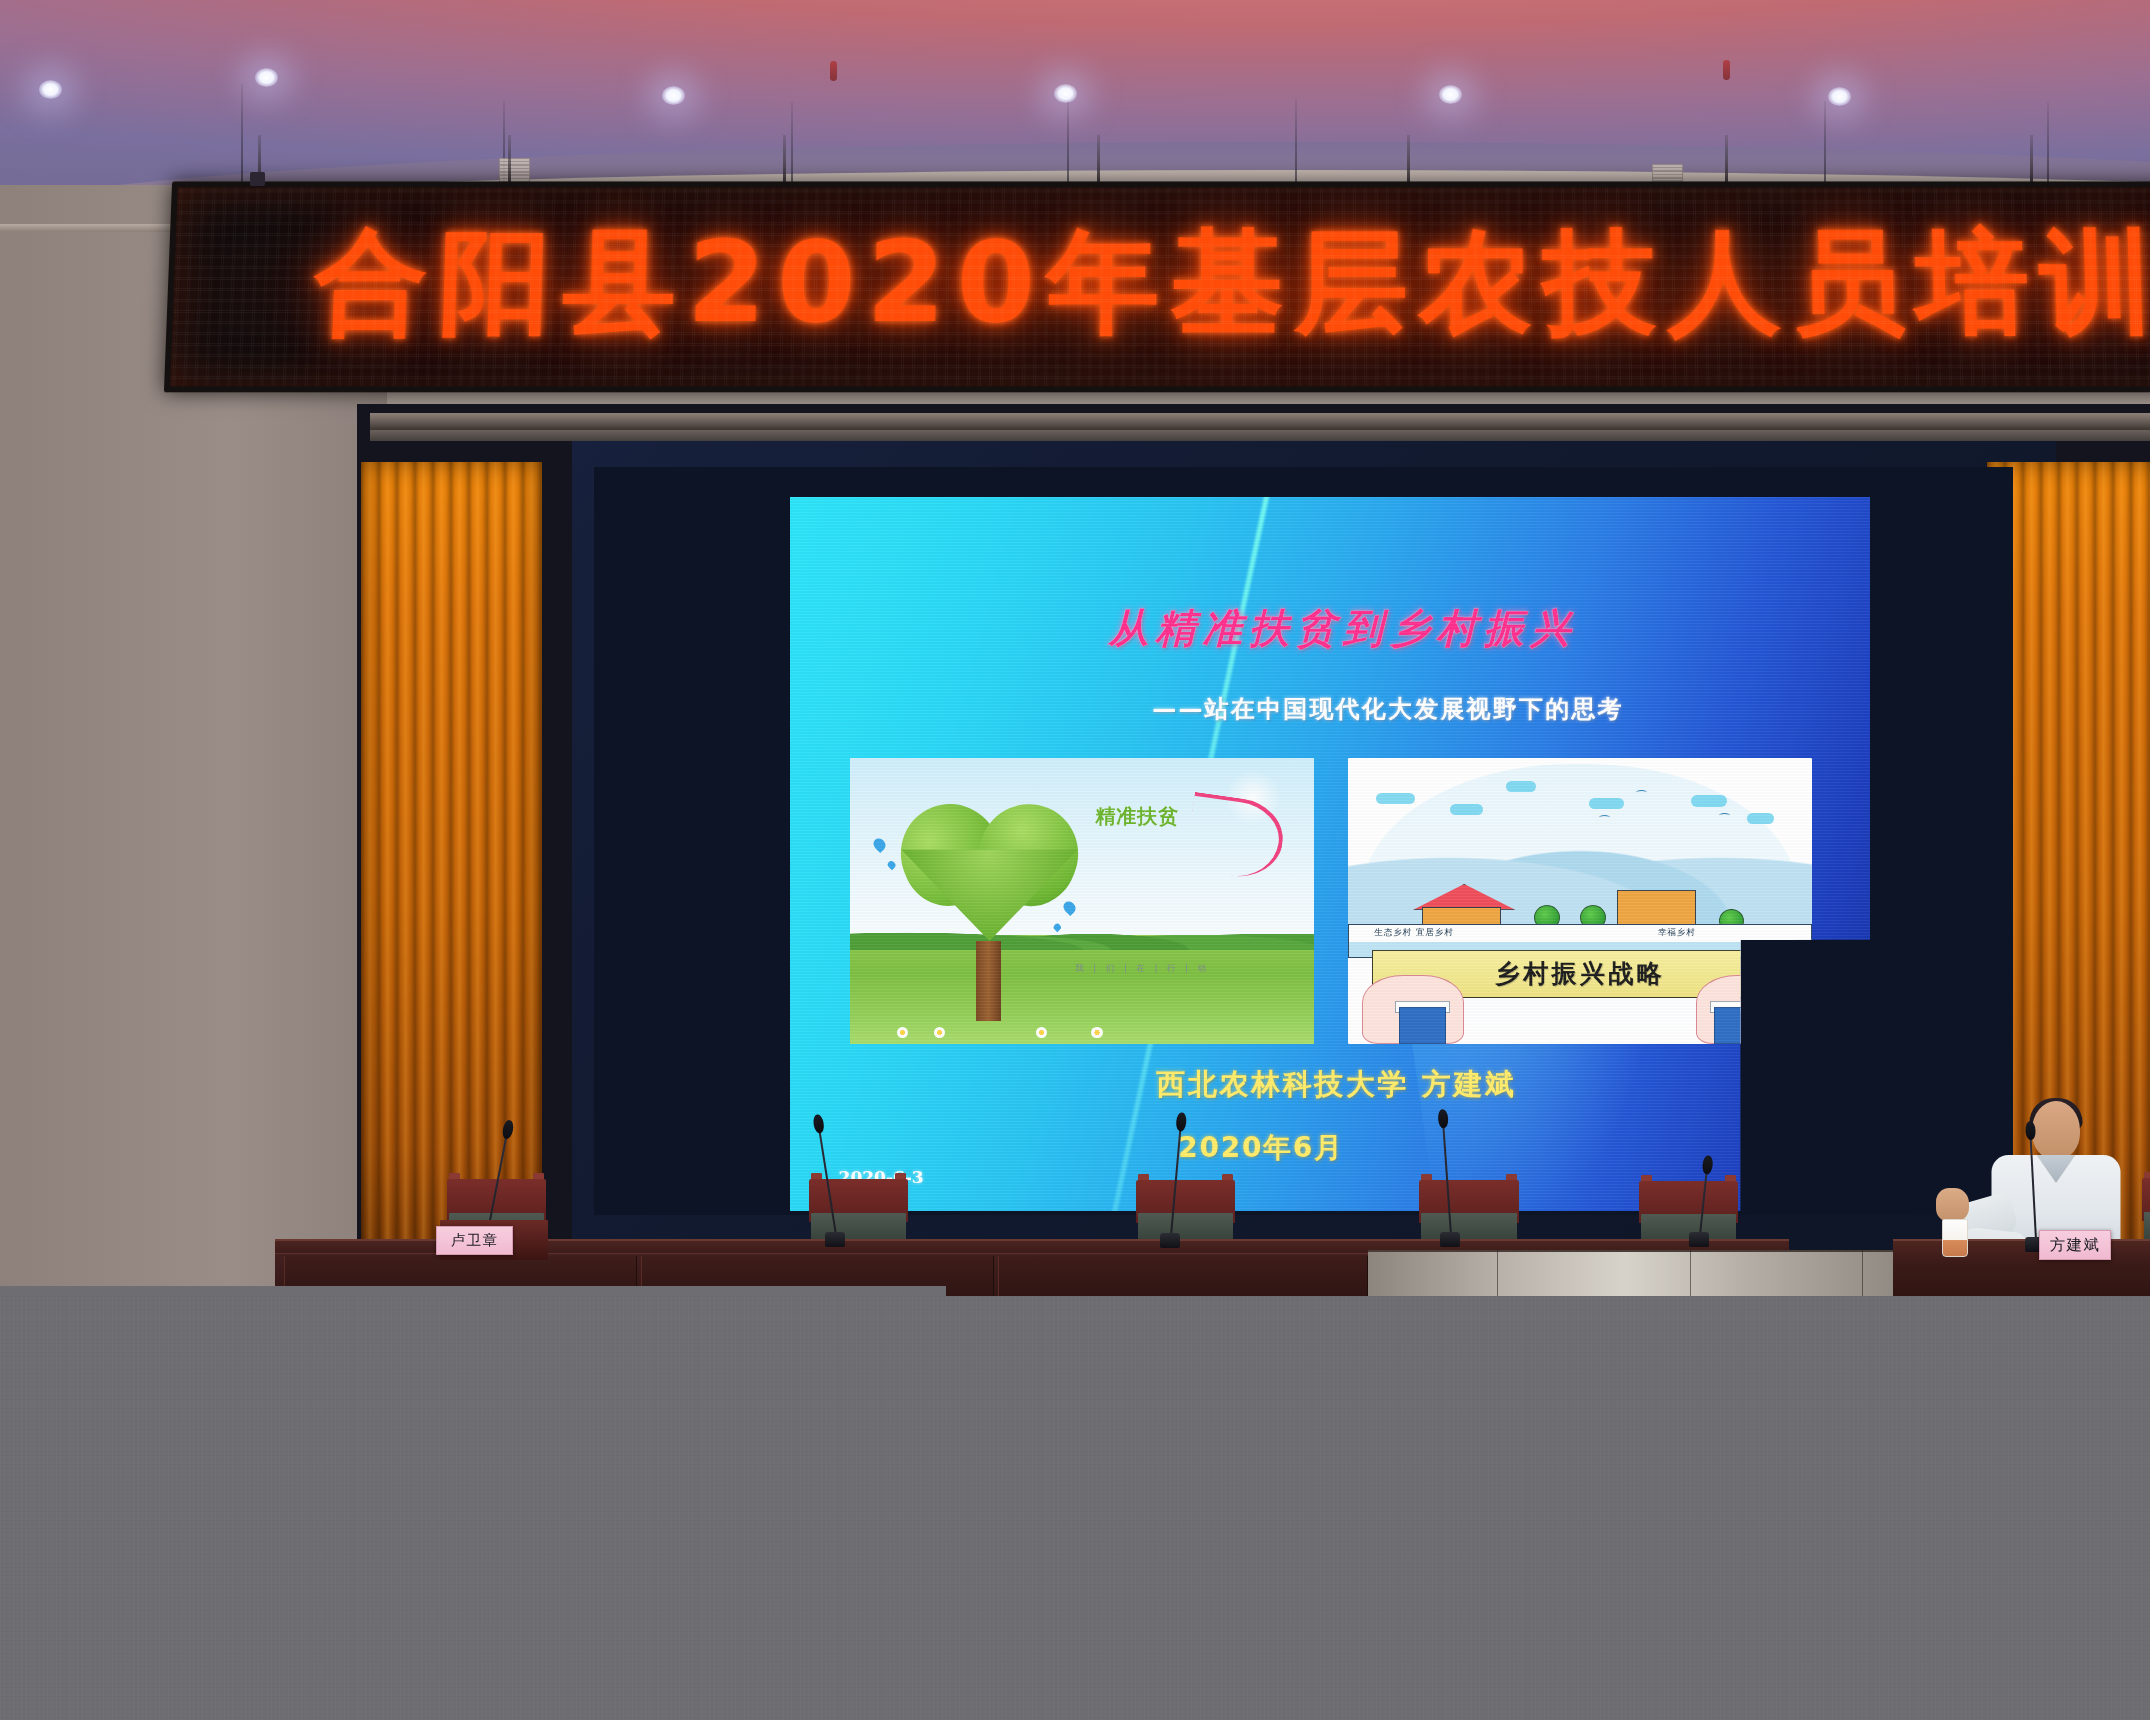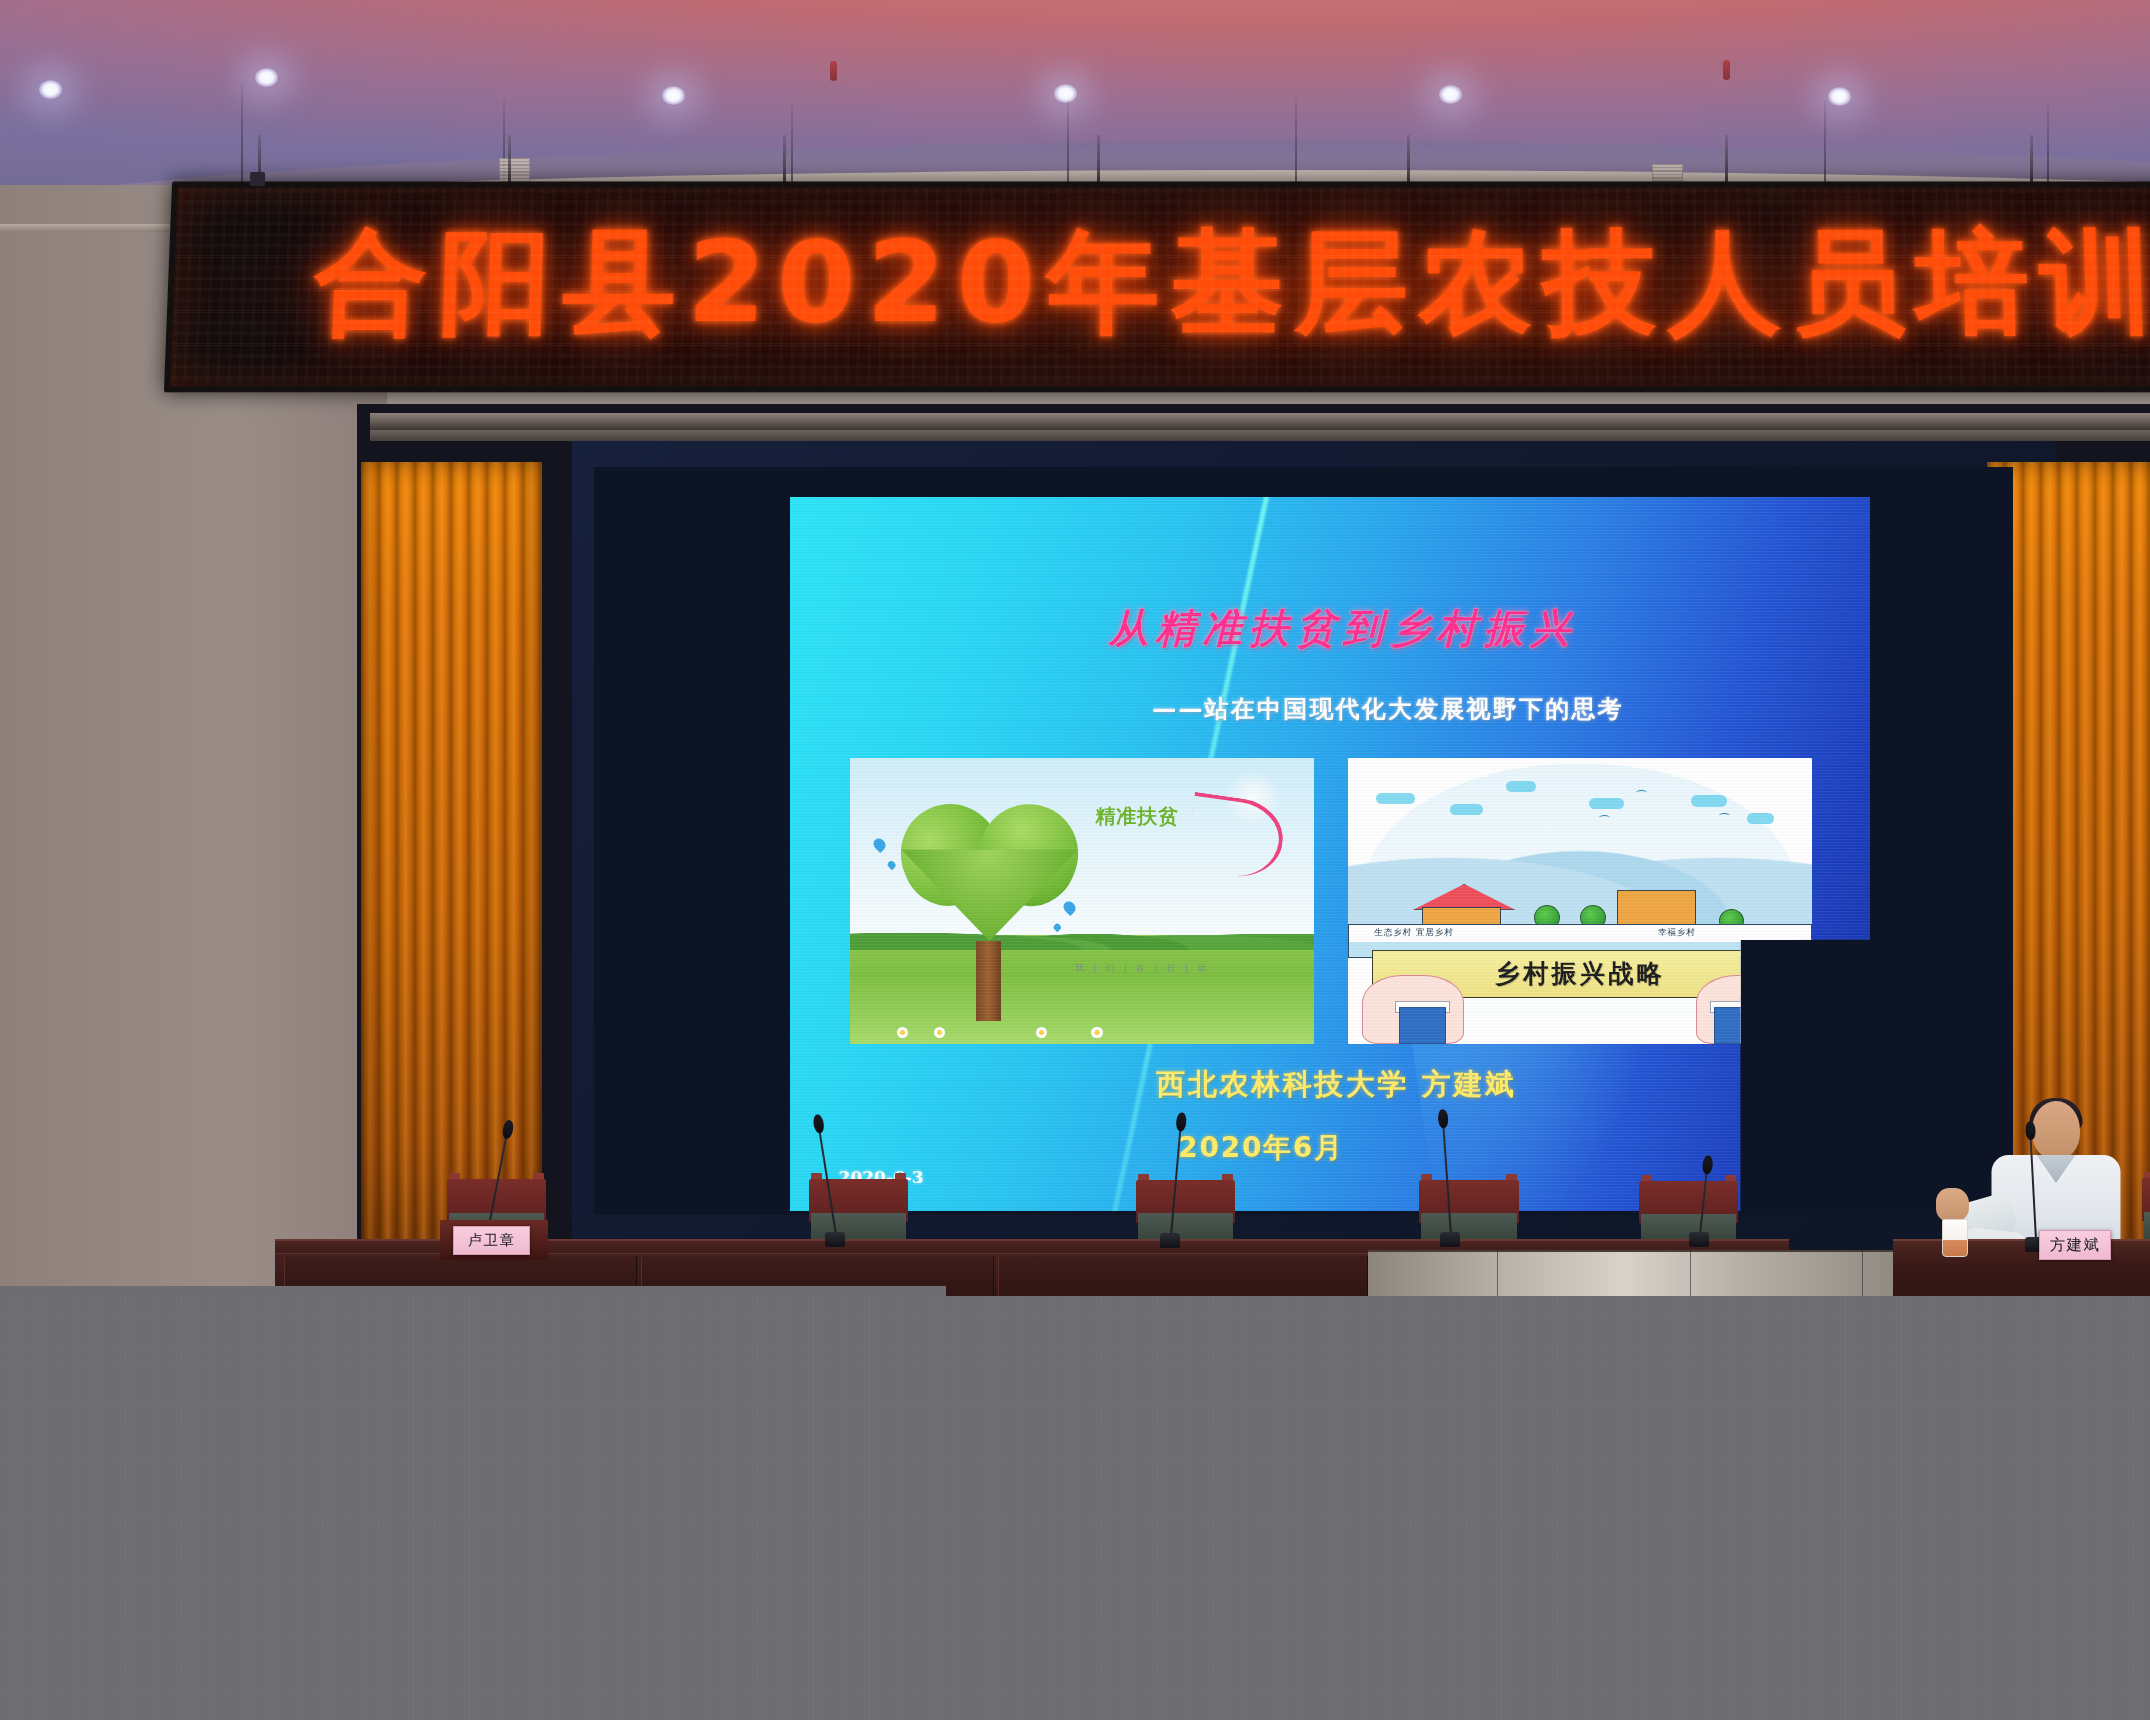--- a/index.html
+++ b/index.html
@@ -710,21 +710,21 @@
       <div class="mic-base"></div>
     </div>
     <div class="mic" style="left:2022px; top:1127px; width:26px; height:125px;">
       <div class="mic-neck" style="height:108px; transform:rotate(-3deg);">
         <div class="mic-head"></div>
       </div>
       <div class="mic-base"></div>
     </div>
 
     <div class="placard-holder" style="left:440px; top:1220px; width:108px; height:40px;"></div>
-    <div class="placard" style="left:453px; top:1226px; width:77px; height:29px;">
+    <div class="placard" style="left:436px; top:1226px; width:77px; height:29px;">
       <span style="font-size:14.6px;">卢卫章</span>
     </div>
 
     <div class="placard" style="left:2039px; top:1230px; width:72px; height:30px;">
       <span style="font-size:15.5px;">方建斌</span>
     </div>
 
     <div class="cup" style="left:1942px; top:1219px; width:26px; height:38px;"></div>
 
   </div>

